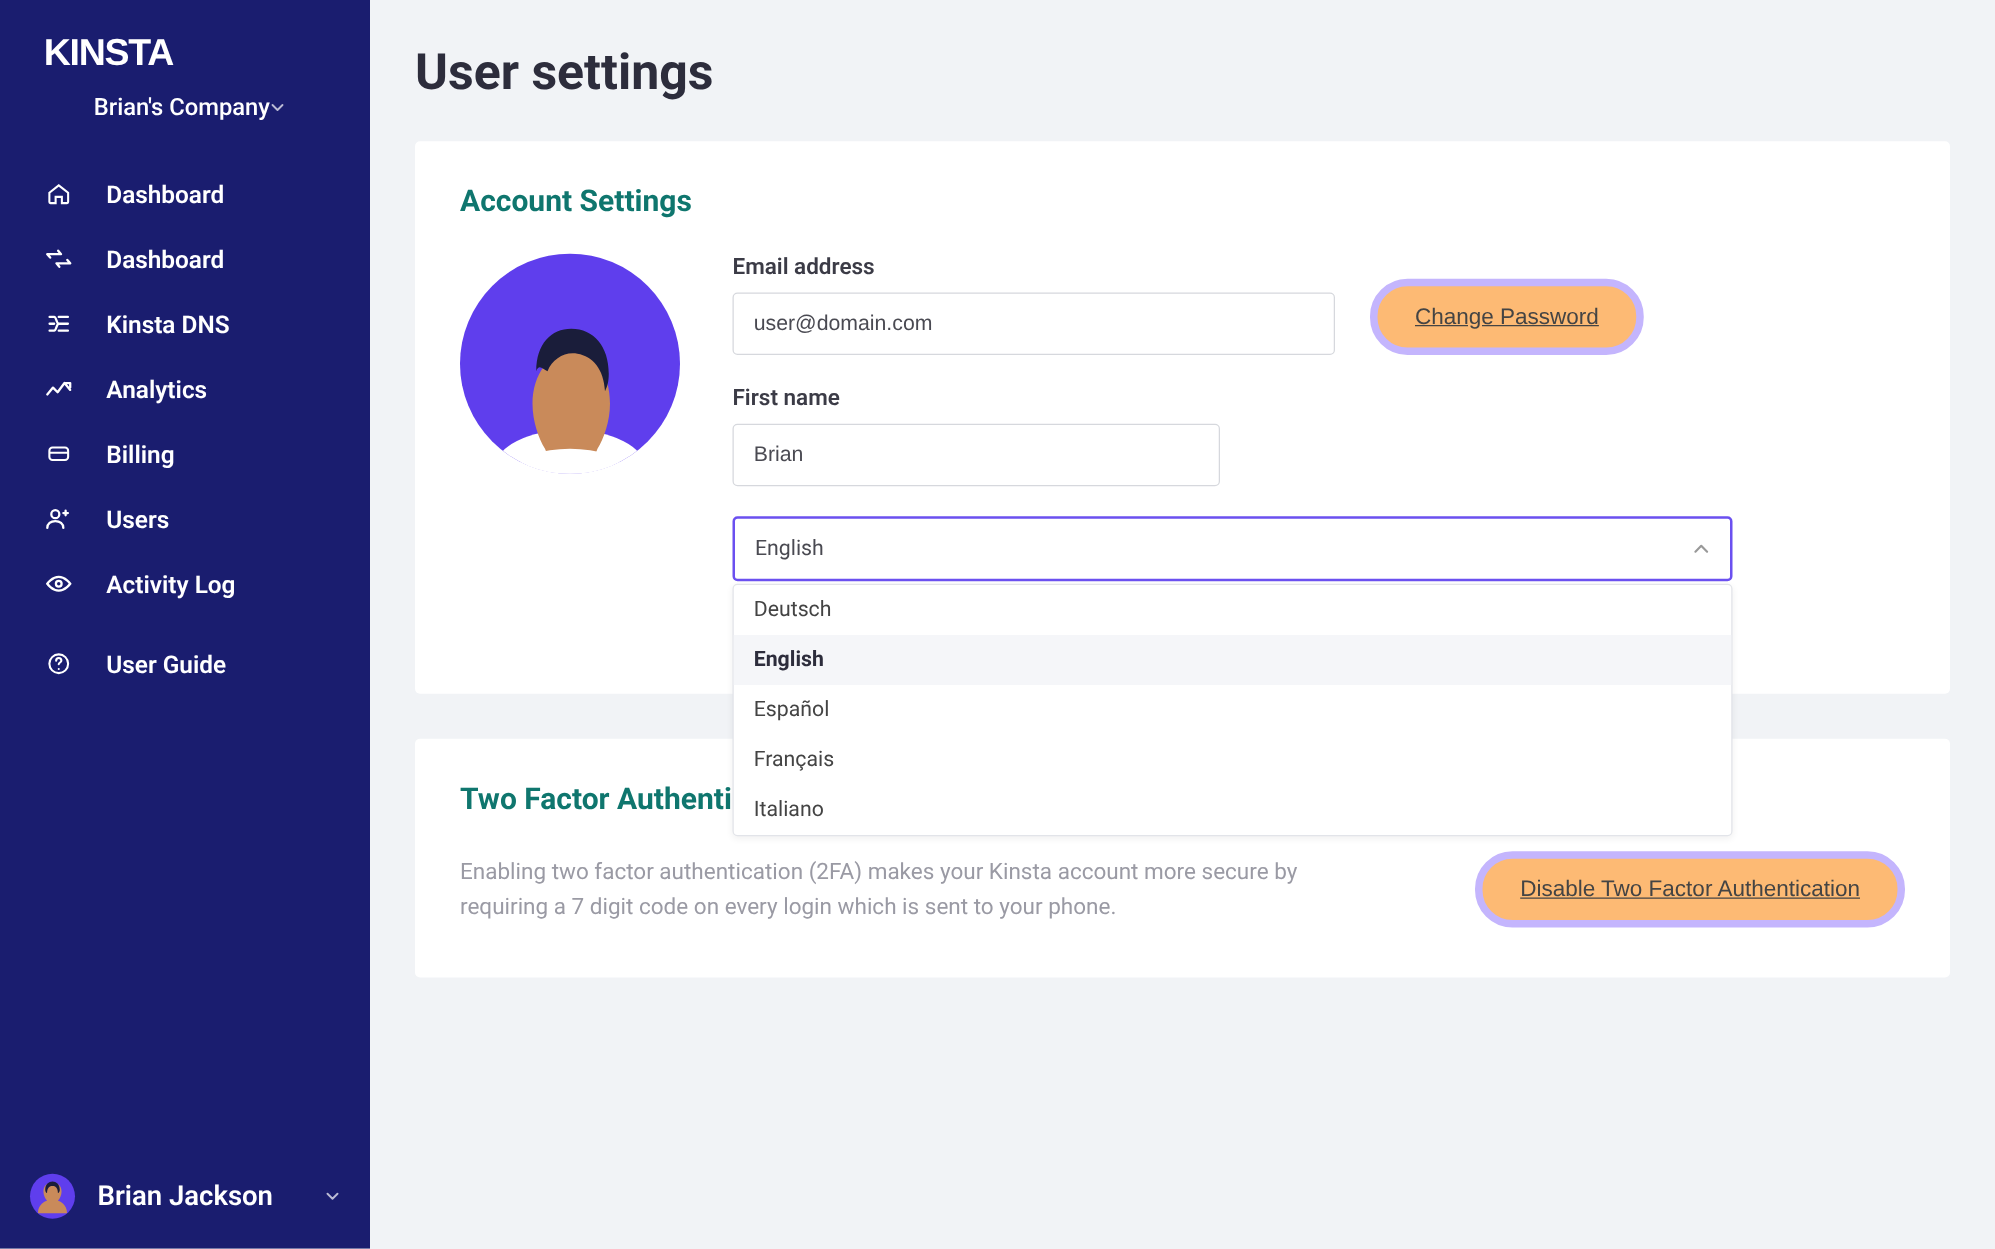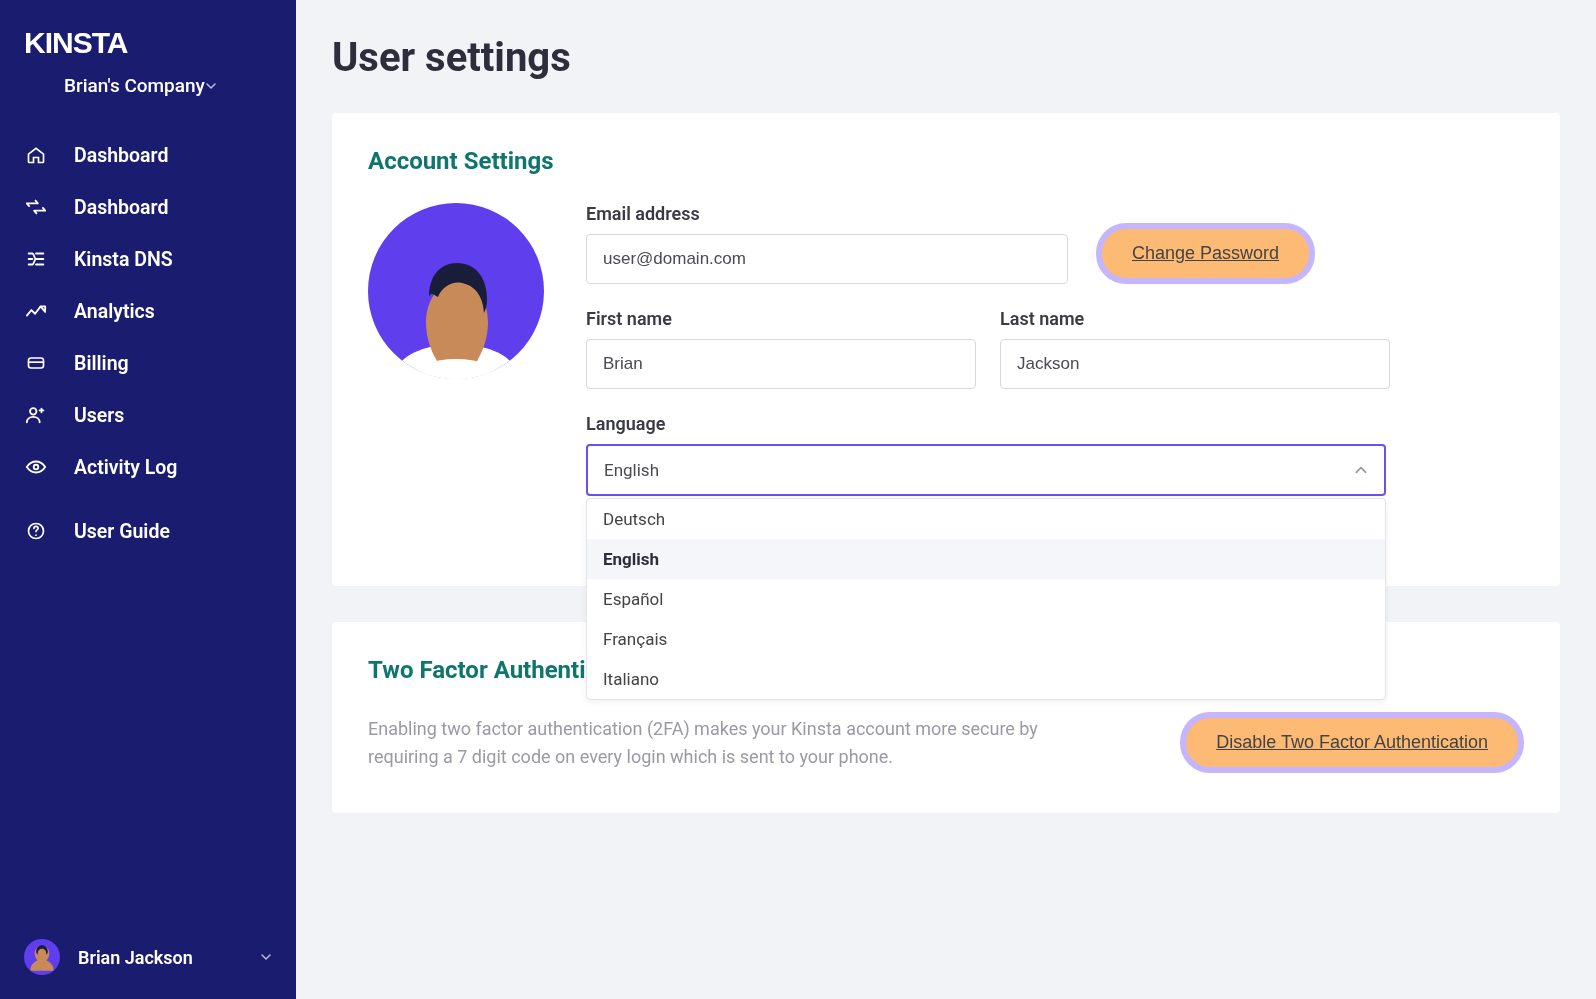--- a/index.html
+++ b/index.html
@@ -10,21 +10,21 @@
   height: 999px;
   overflow: hidden;
   display: flex;
 }
 .sidebar {
   width: 296px;
   background: #1a1d6f;
   color: #fff;
   display: flex;
   flex-direction: column;
-  padding: 20px 0;
+  padding: 20px 11px;
   position: relative;
 }
 .logo-area { padding: 6px 24px 8px; }
 .logo-text {
   font-weight: 900;
   font-size: 30px;
   letter-spacing: -1px;
   text-transform: uppercase;
   font-family: Arial, sans-serif;
 }
@@ -56,21 +56,21 @@
   display: flex; align-items: center; justify-content: center;
 }
 .footer-user {
   position: absolute;
   bottom: 14px;
   left: 0; right: 0;
   padding: 10px 24px;
   display: flex;
   align-items: center;
   gap: 18px;
-  font-size: 18px;
+  font-size: 22px;
   font-weight: 600;
 }
 .footer-chevron { margin-left: auto; opacity: .7; }
 .footer-avatar {
   width: 36px; height: 36px; border-radius: 50%;
   background: #5f3eed;
   display: flex; align-items: flex-end; justify-content: center;
   overflow: hidden;
 }
 .main {
@@ -314,28 +314,23 @@
             <input class="field-input" value="user@domain.com" style="">
           </div>
           <button class="btn-outline">Change Password</button>
         </div>
 
         <div class="field-row name-row" style="gap:24px;">
           <div class="field">
             <label class="field-label">First name</label>
             <input class="field-input" value="Brian" style="">
           </div>
-          <div class="field">
-            <label class="field-label">Last name</label>
-            <input class="field-input" value="Jackson" style="">
-          </div>
         </div>
 
         <div class="field" style="max-width:800px;">
-          <label class="field-label">Language</label>
           <div class="select-wrap">
             <div class="select-input">
               <span>English</span>
               <span>
                 <svg width="14" height="14" viewBox="0 0 12 12" fill="none">
                     <path d="M2 8l4-4 4 4" stroke="#999" stroke-width="1.5" stroke-linecap="round" stroke-linejoin="round"></path>
                   </svg>
               </span>
             </div>
             <div class="dropdown">

